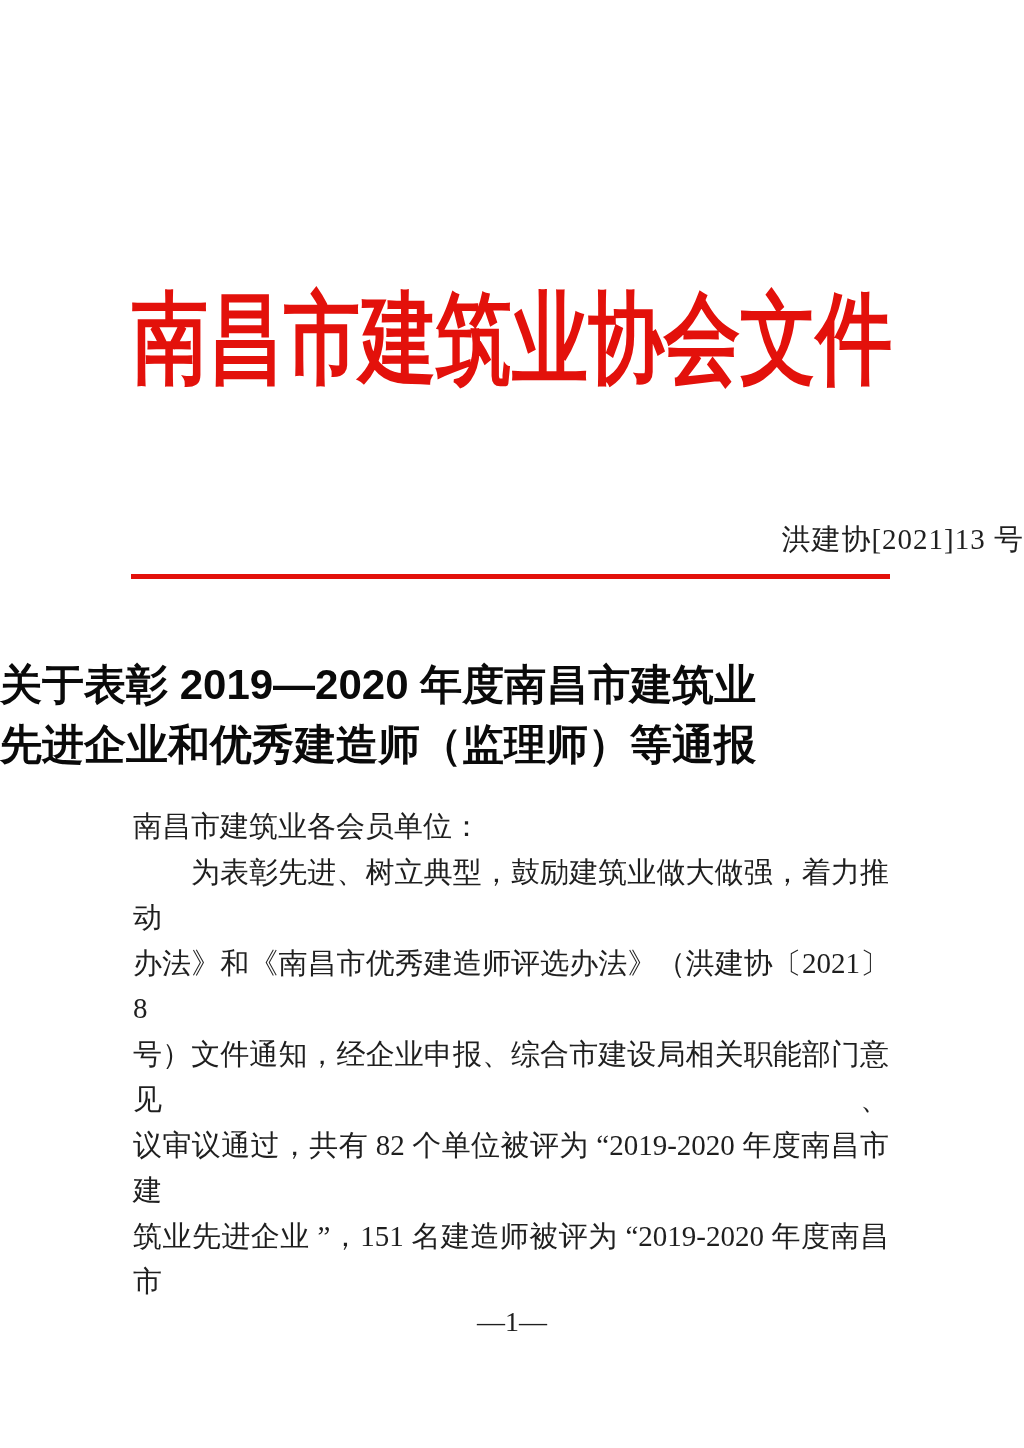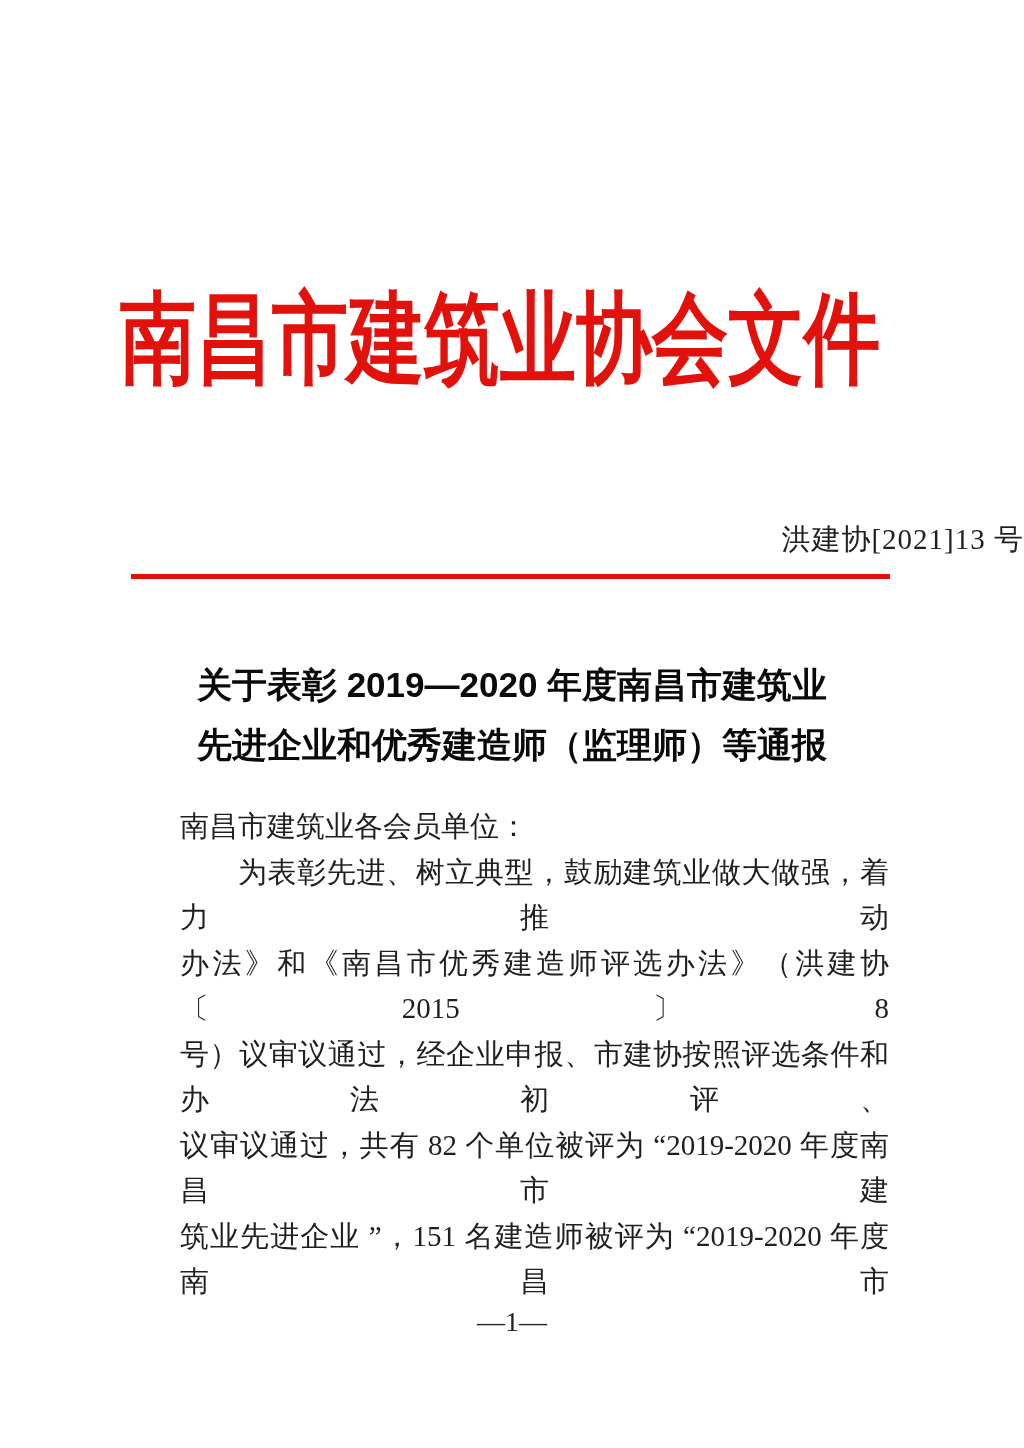--- a/index.html
+++ b/index.html
@@ -19,21 +19,21 @@
     font-family: "Liberation Serif", "DejaVu Serif", serif;
     color: var(--text);
   }
 
   
   .masthead {
     position: absolute;
     top: 290px;
     left: 0;
     width: 100%;
-    text-align: left;
+    text-align: center;
     line-height: 100px;
   }
   .masthead-title {
     display: inline-block;
     font-size: 100px;
     font-weight: bold;
     color: var(--accent);
     white-space: nowrap;
     transform: scaleX(0.76);
     transform-origin: 50% 50%;
@@ -62,40 +62,39 @@
     height: 5px;
     background: var(--accent);
   }
 
   
   .doc-title {
     position: absolute;
     top: 655px;
     left: 0;
     width: 100%;
-    text-align: center;
     font-family: "Liberation Sans", "DejaVu Sans", sans-serif;
     font-weight: bold;
-    font-size: 35px;
+    font-size: 42px;
     line-height: 60px;
     color: var(--heading-text);
     letter-spacing: 0px;
   }
 
   
   .body-block {
     position: absolute;
     top: 804px;
     left: 133px;
     width: 756px;
     font-size: 29px;
     line-height: 45.5px;
     color: var(--text);
   }
-  .line { white-space: nowrap; margin-left: 47px; }
+  .line { white-space: nowrap; }
   .line.justify {
     white-space: normal;
     text-align: justify;
     text-align-last: justify;
     font-family: Liberation Serif, serif;
   }
   .line.indent { text-indent: 58px; }
 
   
   .page-num {
@@ -123,22 +122,22 @@
   <div class="red-divider"></div>
 
   <div class="doc-title">
     <div>关于表彰 2019—2020 年度南昌市建筑业</div>
     <div>先进企业和优秀建造师（监理师）等通报</div>
   </div>
 
   <div class="body-block">
     <div class="line">南昌市建筑业各会员单位：</div>
     <div class="line justify indent">为表彰先进、树立典型，鼓励建筑业做大做强，着力推动</div>
-    <div class="line justify">办法》和《南昌市优秀建造师评选办法》（洪建协〔2015〕8</div>
-    <div class="line justify">号）议审议通过，经企业申报、市建协按照评选条件和办法初评、</div>
+    <div class="line justify">办法》和《南昌市优秀建造师评选办法》（洪建协〔2021〕8</div>
+    <div class="line justify">号）文件通知，经企业申报、综合市建设局相关职能部门意见、</div>
     <div class="line justify">议审议通过，共有 82 个单位被评为 “2019-2020 年度南昌市建</div>
     <div class="line justify">筑业先进企业 ”，151 名建造师被评为 “2019-2020 年度南昌市</div>
 
   </div>
 
   <div class="page-num">—1—</div>
 
 </div>
 
 </body></html>

